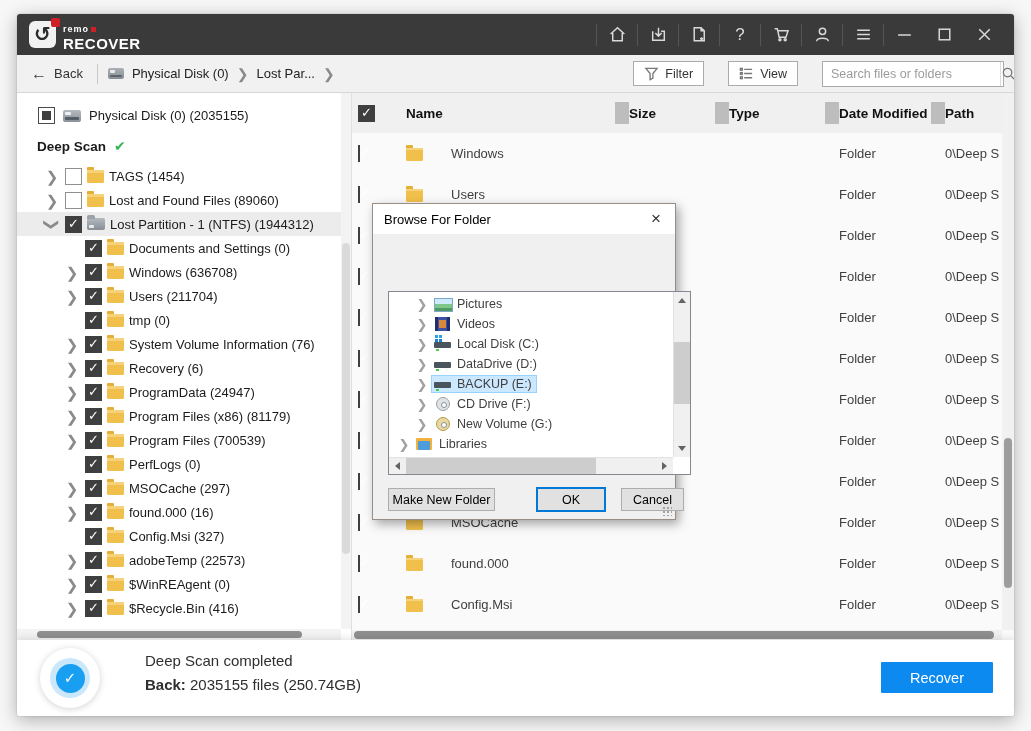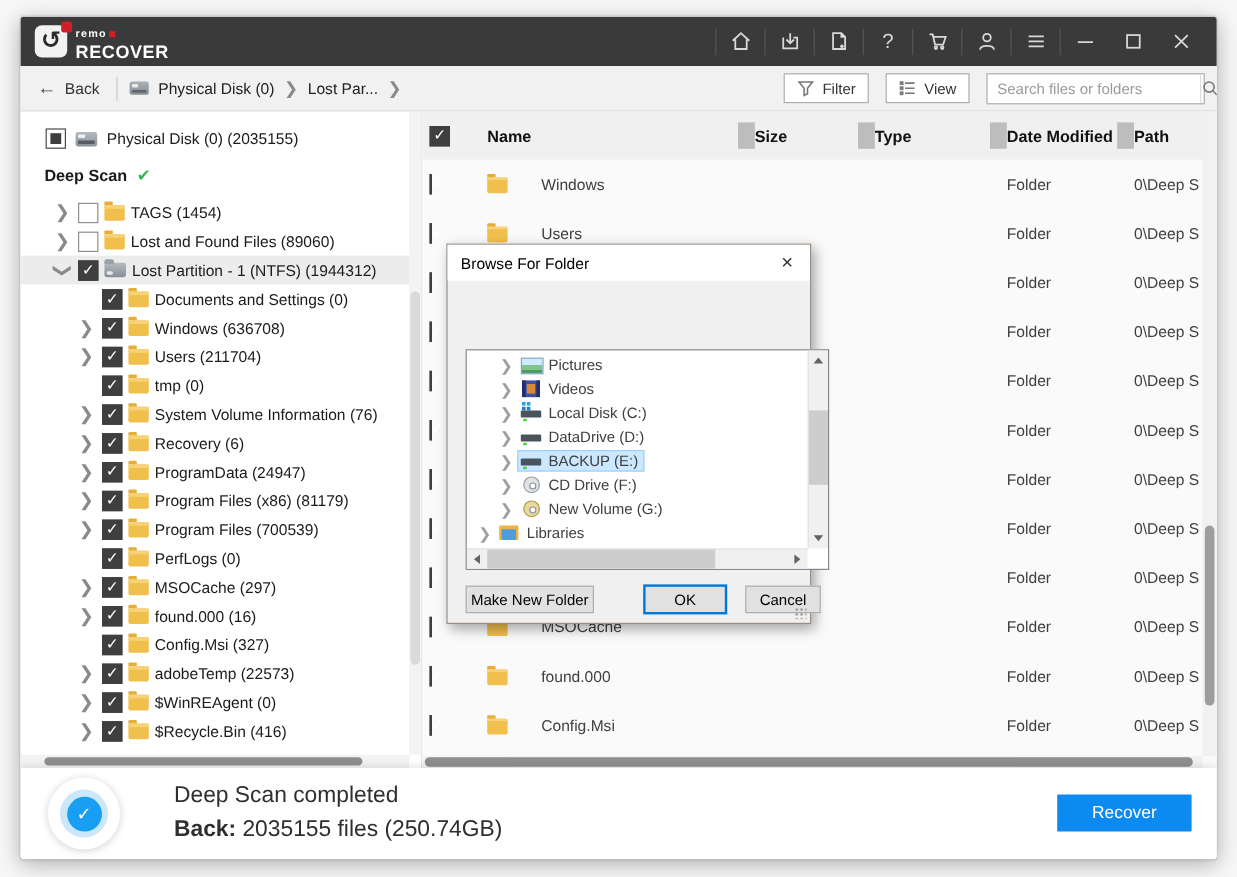--- a/index.html
+++ b/index.html
@@ -29,21 +29,21 @@
   .toolbar { position:absolute; left:0; top:41px; right:0; height:38px; background:#f1f1f1; border-bottom:1px solid #d7d7d7; display:flex; align-items:center; font-size:13px; color:#333; }
   .back-btn { display:flex; align-items:center; gap:7px; padding:0 14px 0 14px; height:100%; cursor:pointer; }
   .back-arrow { font-size:16px; color:#444; }
   .tbar-sep { width:1px; height:20px; background:#c9c9c9; }
   .breadcrumb { display:flex; align-items:center; gap:8px; padding-left:10px; }
   .crumb { color:#222; }
   .crumb-chev { color:#8a8a8a; font-size:14px; }
   .icon-disk-sm { width:16px; height:11px; background:linear-gradient(#aab0b6,#868d94); border-radius:2px; position:relative; }
   .icon-disk-sm::after { content:""; position:absolute; left:2px; top:2px; width:5px; height:3px; background:#e9ecee; border-radius:1px; }
   .icon-disk-sm::before { content:""; position:absolute; left:2px; bottom:2px; right:2px; height:2px; background:#5d646b; border-radius:1px; }
-  .toolbar-right { margin-left:auto; display:flex; align-items:center; gap:14px; padding-right:10px; }
+  .toolbar-right { margin-left:auto; display:flex; align-items:center; gap:24px; padding-right:10px; }
   .tool-btn { display:flex; align-items:center; gap:6px; background:#fff; border:1px solid #ababab; height:25px; padding:0 10px; font-size:12.5px; color:#333; cursor:pointer; }
   .tool-btn svg { stroke:#777; fill:none; stroke-width:1.4; }
   .searchbox { display:flex; align-items:center; background:#fff; border:1px solid #ababab; width:182px; height:26px; }
   .searchbox input { border:none; outline:none; flex:1; padding:0 8px; font-size:12.5px; color:#333; font-family:inherit; background:transparent; }
   .searchbox input::placeholder { color:#9b9b9b; }
   .search-ic { width:26px; display:flex; align-items:center; justify-content:center; border-left:1px solid #dcdcdc; height:100%; }
   .search-ic svg { stroke:#777; fill:none; stroke-width:1.4; }
 
   
   .content { position:absolute; left:0; top:79px; right:0; height:547px; display:flex; }
@@ -97,21 +97,21 @@
   .main-vscroll { position:absolute; top:0; right:0; width:12px; bottom:10px; background:#f1f1f1; }
   .main-vscroll .thumb { position:absolute; left:2px; right:2px; top:345px; height:150px; background:#9d9d9d; border-radius:5px; }
   .main-hscroll { position:absolute; left:0; right:12px; bottom:0; height:10px; background:#f1f1f1; }
   .main-hscroll .thumb { position:absolute; top:1px; height:8px; left:2px; right:8px; background:#8f8f8f; border-radius:4px; }
 
   
   .statusbar { position:absolute; left:0; bottom:0; right:0; height:76px; background:#fff; box-shadow:0 -2px 7px rgba(0,0,0,.10); }
   .status-icon { position:absolute; left:23px; top:8px; width:60px; height:60px; background:#fff; border-radius:50%; box-shadow:0 1px 7px rgba(0,0,0,.18); display:flex; align-items:center; justify-content:center; }
   .status-ring { width:40px; height:40px; border-radius:50%; background:#cbe8fb; display:flex; align-items:center; justify-content:center; }
   .status-blue { width:29px; height:29px; border-radius:50%; background:#189ff2; color:#fff; display:flex; align-items:center; justify-content:center; font-size:15px; font-weight:bold; }
-  .status-lines { position:absolute; left:128px; top:12px; font-size:19px; color:#2f2f2f; }
+  .status-lines { position:absolute; left:128px; top:12px; font-size:15px; color:#2f2f2f; }
   .status-lines .l1 { margin-bottom:7px; }
   .status-lines b { font-weight:bold; }
   .selected-info { position:absolute; left:423px; top:17px; font-size:14px; color:#8c8c8c; }
   .recover-btn { position:absolute; right:21px; top:22px; width:112px; height:31px; background:#0d8af0; color:#fff; border:none; font-size:14.5px; font-family:inherit; cursor:pointer; border-radius:1px; }
 
   
   .dialog { position:absolute; left:355px; top:189px; width:304px; height:317px; background:#f0f0f0; border:1px solid #988e85; box-shadow:3px 4px 10px rgba(0,0,0,.35); font-size:13px; }
   .dlg-titlebar { height:30px; background:#fff; display:flex; align-items:center; padding:0 10px 0 11px; color:#000; }
   .dlg-title { font-size:13px; }
   .dlg-close { margin-left:auto; font-size:17px; color:#333; cursor:pointer; padding:0 4px; }

